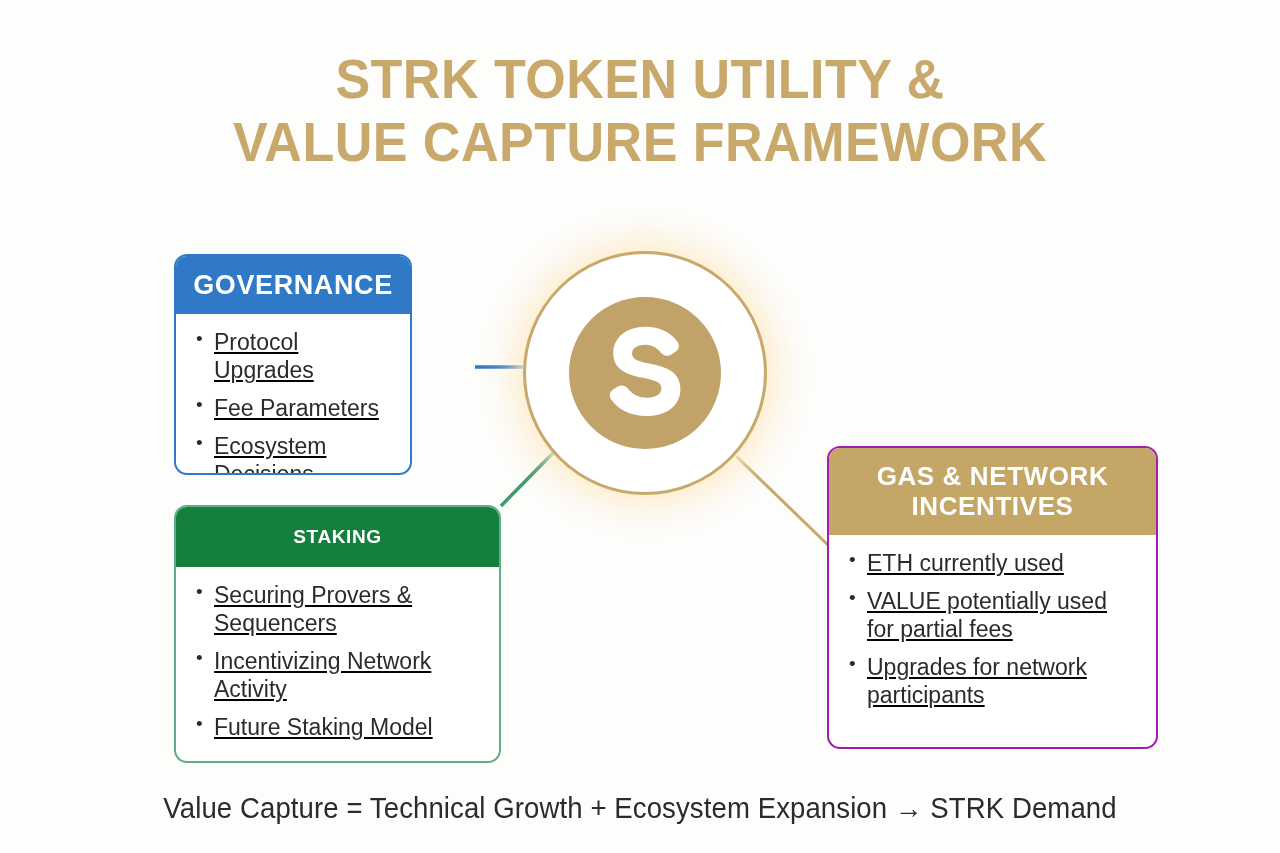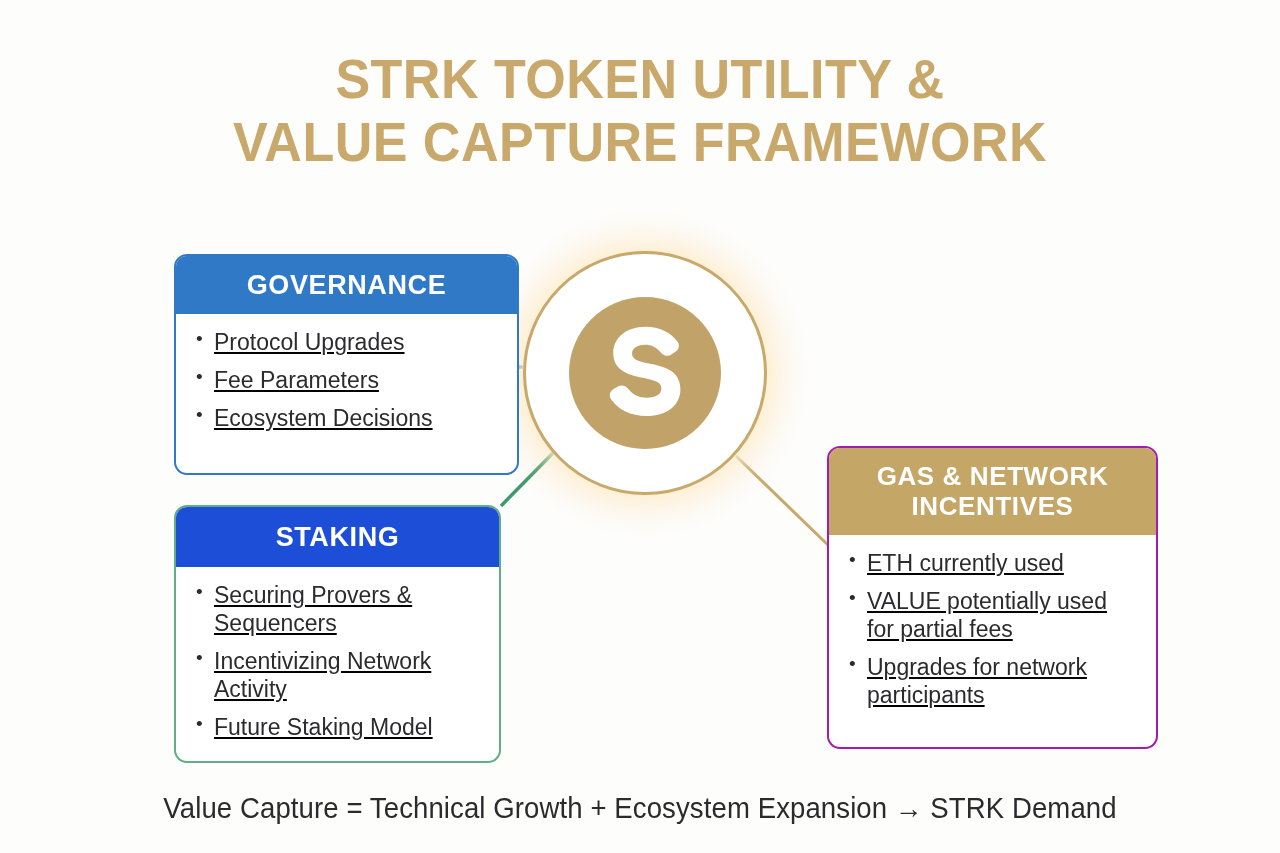--- a/index.html
+++ b/index.html
@@ -133,42 +133,42 @@
     left: 2px;
     top: -1px;
     font-size: 19px;
     color: #2b2b2e;
   }
 
   
   #card-governance {
     left: 174px;
     top: 254px;
-    width: 345px;
+    width: 238px;
     height: 221px;
     border: 2px solid #2f79c6;
   }
   #card-governance .card-header {
     height: 58px;
     background: #2f79c6;
     font-size: 27px;
   }
 
   
   #card-staking {
     left: 174px;
     top: 505px;
     width: 327px;
     height: 258px;
     border: 2px solid #5fae86;
   }
   #card-staking .card-header {
     height: 60px;
-    background: #1d4ed8;
-    font-size: 27px;
+    background: #15803d;
+    font-size: 19px;
   }
 
   
   #card-gas {
     left: 827px;
     top: 446px;
     width: 331px;
     height: 303px;
     border: 2px solid #a21caf;
   }

